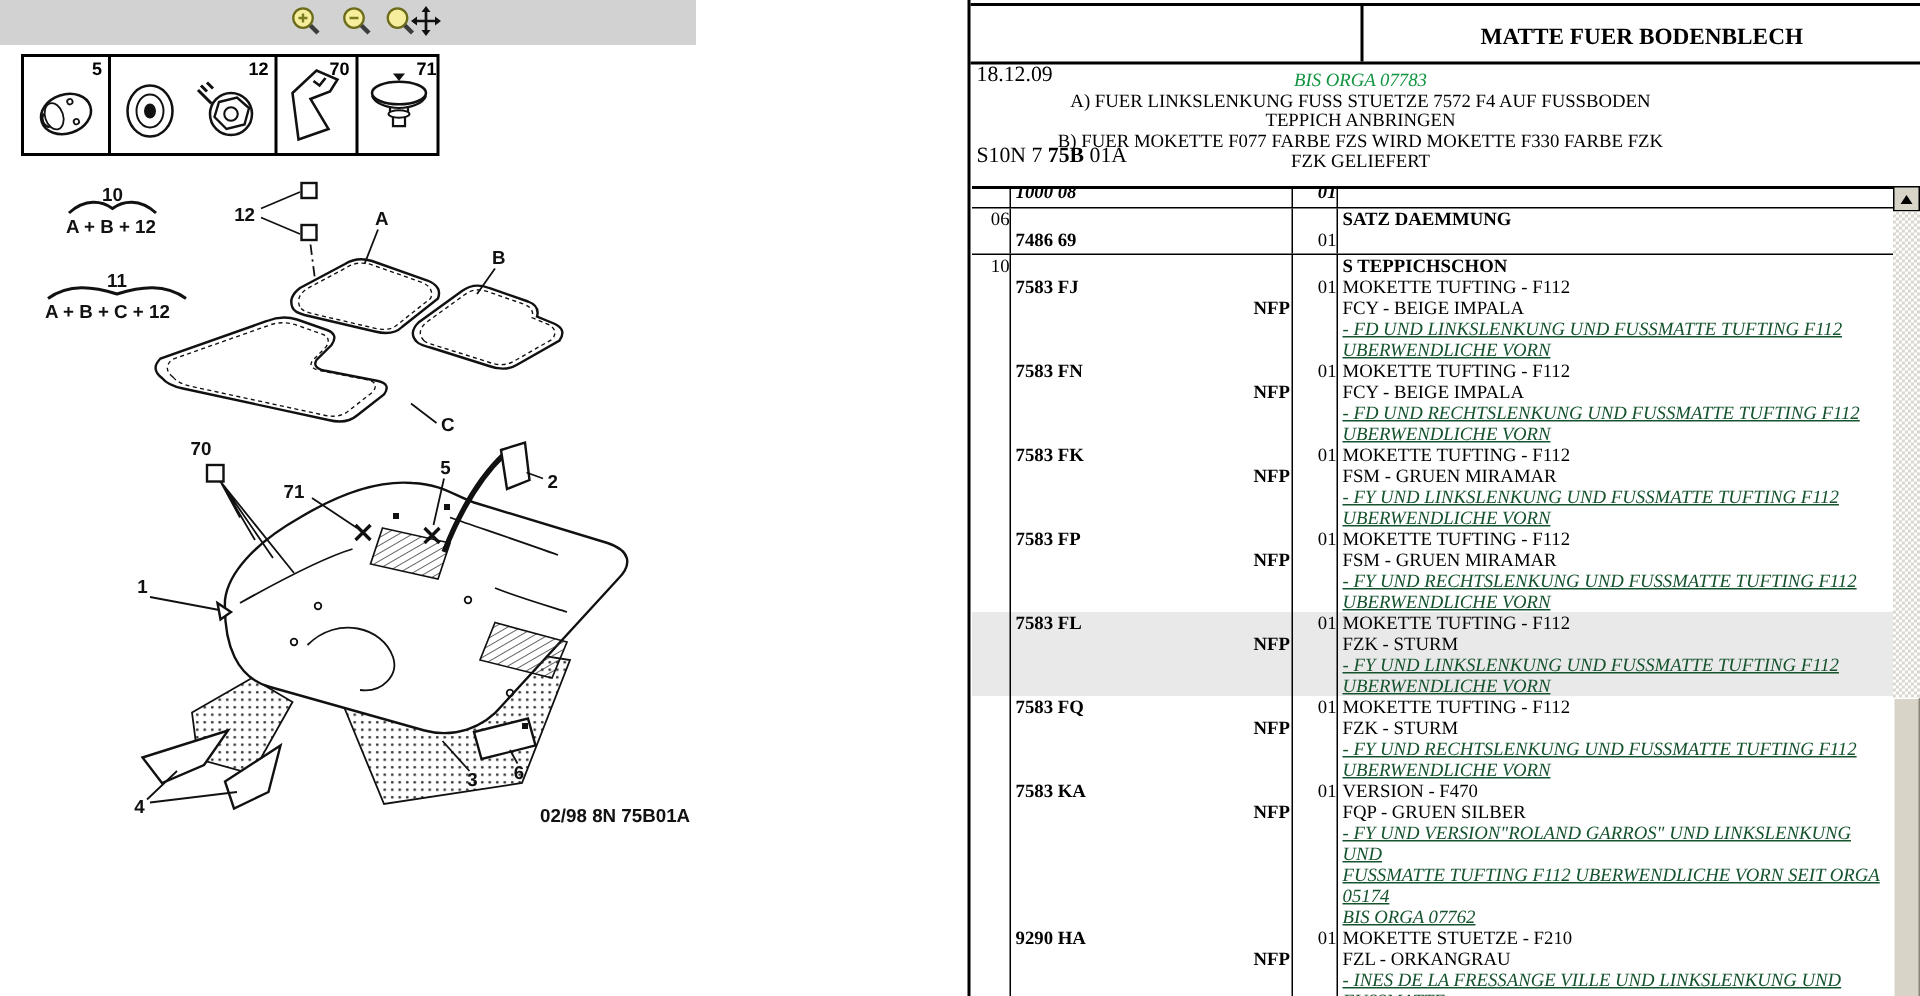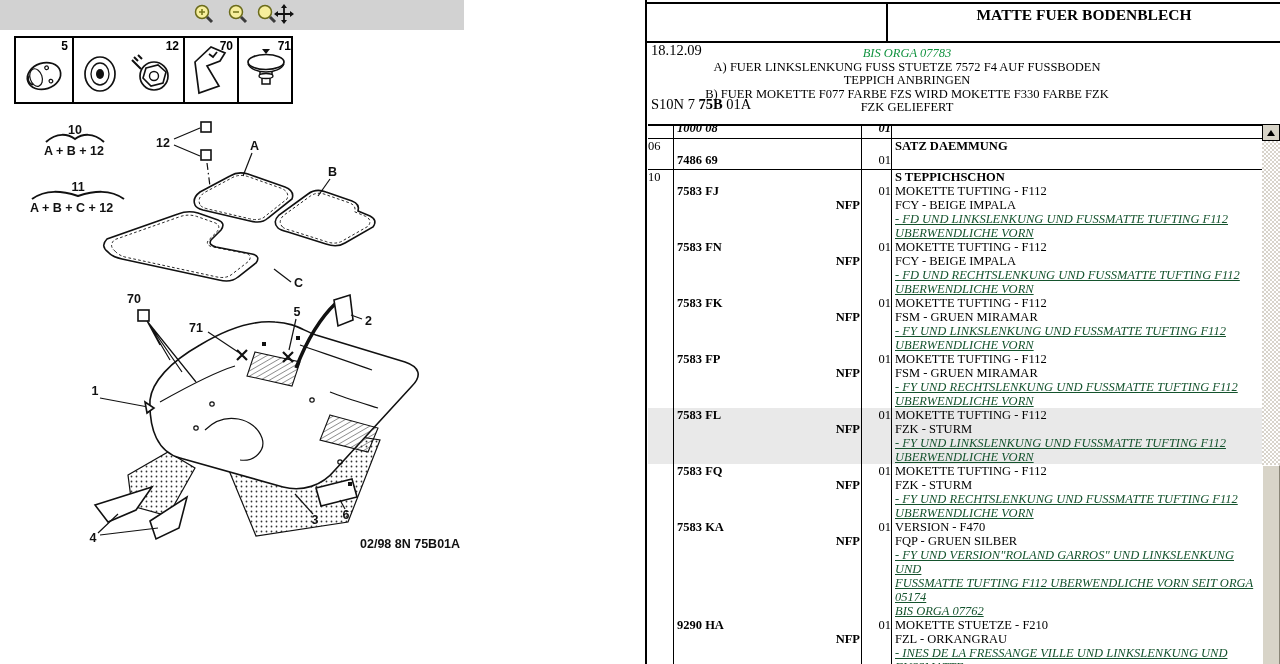--- a/index.html
+++ b/index.html
@@ -25,39 +25,39 @@
   .dshape{stroke:#111;stroke-width:1.6;fill:#fff;}
   .dashed{stroke:#111;stroke-width:1;fill:none;stroke-dasharray:3 2.5;}
   .brace{stroke:#111;stroke-width:2;fill:none;}
 
   
   .right-panel{position:absolute;left:645px;top:0;width:635px;height:664px;
                border-left:2px solid #000;box-sizing:border-box;
                font-family:"Liberation Serif",serif;background:#fff;}
   .rp-header{position:absolute;top:2px;left:0;width:633px;height:41px;box-sizing:border-box;
              border-top:2px solid #000;border-bottom:2px solid #000;display:flex;}
-  .hcell-left{width:241px;border-right:2px solid #000;box-sizing:border-box;
+  .hcell-left{width:262px;border-right:2px solid #000;box-sizing:border-box;
               padding:1px 0 0 4px;font-size:14.5px;line-height:18px;white-space:pre;}
-  .hcell-title{flex:1;text-align:center;font-weight:bold;font-size:15.5px;padding-top:2px;}
+  .hcell-title{flex:1;text-align:center;font-weight:bold;font-size:15.5px;padding-top:12px;}
   .code-b{font-weight:bold;}
 
   .rp-notes{position:absolute;top:47px;left:0;width:520px;text-align:center;
             font-size:12.5px;line-height:13.5px;}
   .orga{color:#129441;font-style:italic;}
 
   .rp-table{position:absolute;top:124px;left:1px;width:615px;height:540px;box-sizing:border-box;
             border-top:2px solid #000;border-right:1px solid #000;overflow:hidden;
             font-size:12.5px;line-height:14px;}
   .grid4{display:grid;grid-template-columns:26px 188px 30px auto;}
   .ec{box-sizing:border-box;overflow:hidden;}
   .bR{border-right:1px solid #000;}
   .clip-row{height:12px;border-bottom:1px solid #000;font-style:italic;}
   .clip-row .cr-txt{margin-top:-5px;font-weight:bold;}
   .row06{height:30px;border-bottom:1px solid #000;}
-  .itemno{display:block;text-align:left;}
+  .itemno{display:block;text-align:right;}
   .pad-top{padding-top:14px;}
   .part{font-weight:bold;padding-left:3px;}
   .flag{font-weight:bold;text-align:right;padding-right:1px;}
   .qty{text-align:right;}
   .sec{font-weight:bold;}
   .c4pad{padding-left:3px;}
   .gnote{color:#14532d;font-style:italic;text-decoration:underline;}
   .entries{display:flex;flex-direction:column;height:495px;}
   .entry.filler{flex:1;}
   .hl{background:#e9e9e9;}

